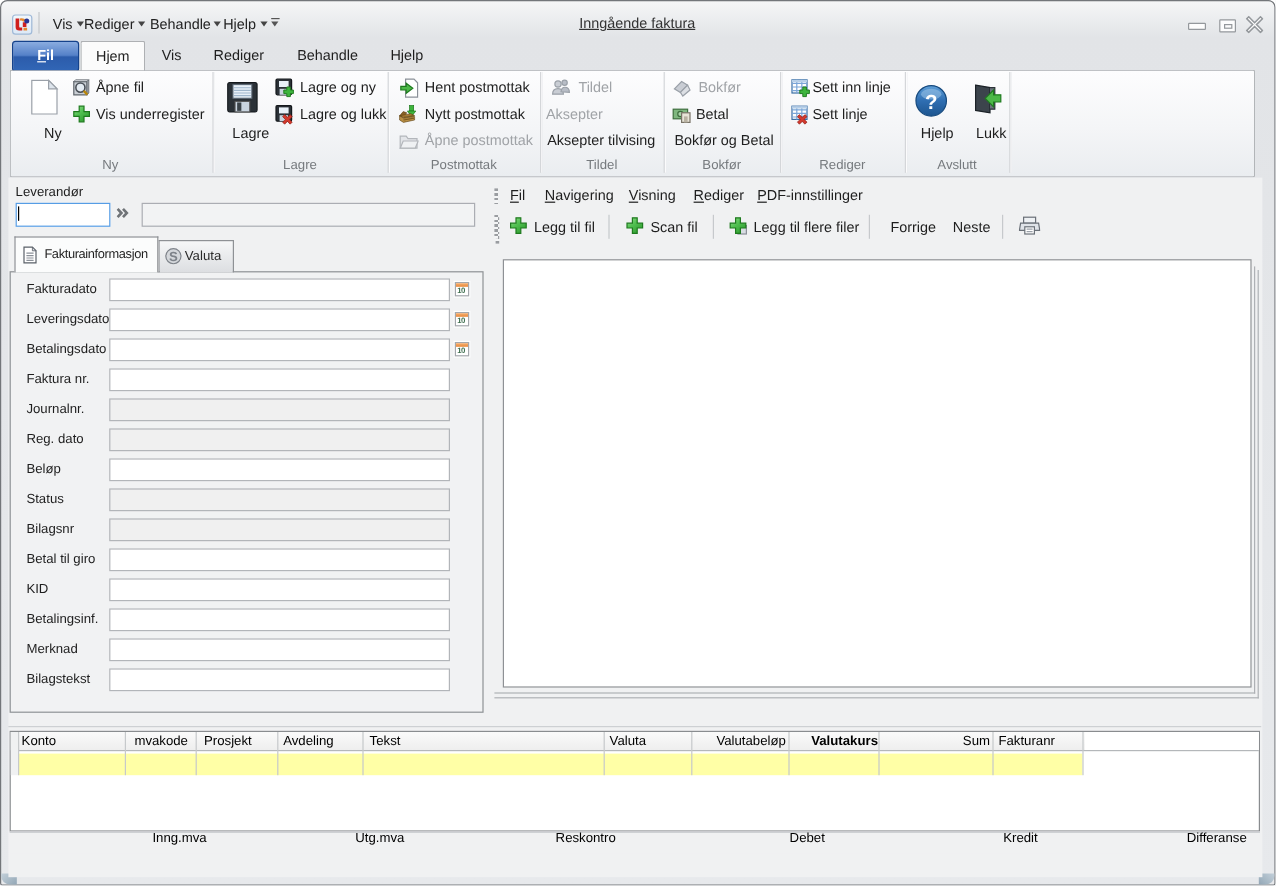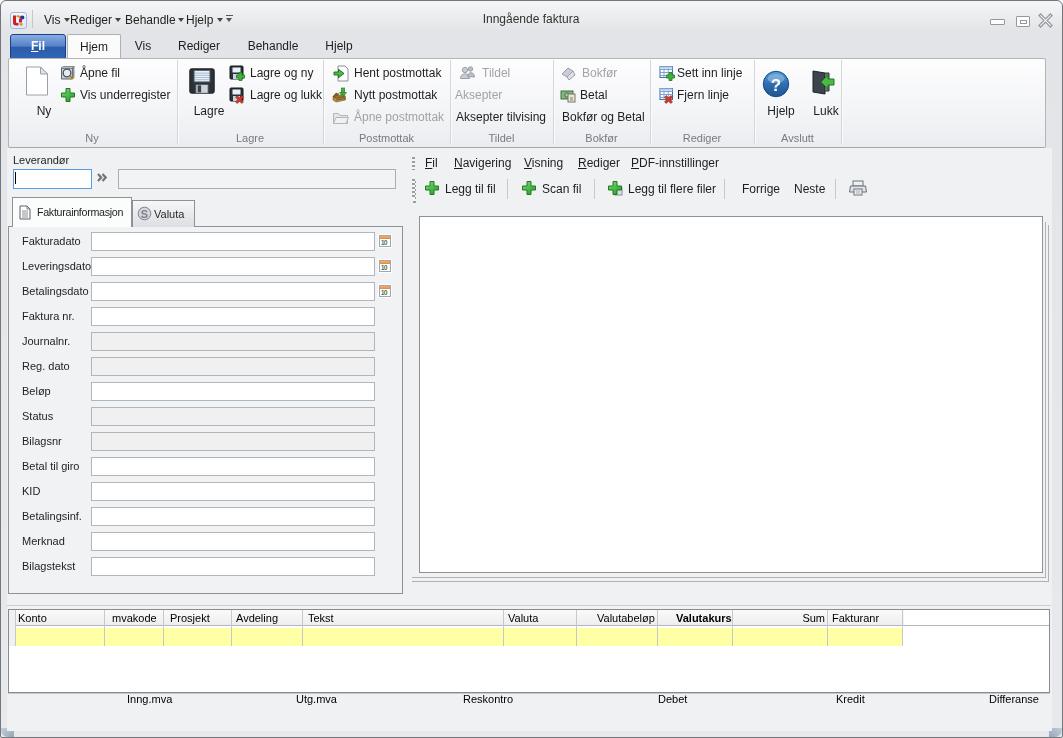--- a/index.html
+++ b/index.html
@@ -4,21 +4,21 @@
   html,body{margin:0;padding:0;}
   body{width:1063px;height:738px;overflow:hidden;font-family:"Liberation Sans",sans-serif;}
   #win{position:relative;width:1063px;height:738px;background:#e9ebee;border-radius:7px 7px 0 0;}
   .abs{position:absolute;}
   
   #outline{left:0;top:0;width:1061px;height:736px;border:1px solid #73767a;border-radius:6px 6px 2px 2px;background:linear-gradient(#f5f6f7,#e2e4e7 30px,#e7e9ec);}
   
   #appicon{left:10px;top:12px;width:15px;height:15px;border:1px solid #9fb9d8;border-radius:3px;background:linear-gradient(#f2f7fc,#dce9f7);}
   .qat{top:13px;height:16px;font-size:12px;color:#222;white-space:nowrap;}
   .qarr{top:18px;width:0;height:0;border-left:3.5px solid transparent;border-right:3.5px solid transparent;border-top:4px solid #444;}
-  #titletext{top:12px;left:451px;width:160px;text-align:center;font-size:12px;color:#333;}
+  #titletext{top:12px;left:451px;width:160px;text-align:center;font-size:12px;color:#333;text-decoration:underline;}
   
   #tabrow{left:0px;top:33px;width:1056px;height:26px;}
   #filtab{left:10px;top:1px;width:54px;height:24px;border:1px solid #15428b;border-radius:3px;background:linear-gradient(#8aace0 0%,#5581c8 46%,#2c5cab 52%,#3166b6 100%);color:#fff;text-align:center;line-height:23px;font-size:12px;font-weight:bold;}
   .rtab{top:1px;height:25px;text-align:center;font-size:12px;color:#1e1e1e;line-height:25px;}
   #hjemtab{left:67px;width:52px;background:#fbfbfb;border:1px solid #aeb0b3;border-bottom:none;border-radius:2px 2px 0 0;}
   
   #ribbon{left:7px;top:59px;width:1045px;height:88px;}
   #ribframe{left:8px;top:58px;width:1036px;height:88px;border:1px solid #b2b5b8;border-bottom-color:#a6a9ac;border-radius:2px;background:linear-gradient(#fdfdfe 0%,#f4f5f7 55%,#eaedf0 100%);}
   .gsep{top:1px;width:1px;height:84px;background:#d4d6d9;border-right:1px solid #fbfbfc;}
   .glabel{top:73px;height:14px;font-size:11px;color:#767a7e;text-align:center;}
@@ -205,21 +205,21 @@
           <rect x="1" y="1.5" width="12.5" height="2" fill="#b7cfe8"></rect>
           <path d="M10 7.5 h3 v2.5 h2.5 v3 h-2.5 v2.5 h-3 v-2.5 h-2.5 v-3 h2.5 z" fill="#3db53d" stroke="#1e7a1e" stroke-width=".8"></path>
         </svg></div>
     <div class="abs rbt" style="left:670px;top:3px;">Sett inn linje</div>
     <div class="abs" style="left:652px;top:28px;"><svg width="17" height="17" viewBox="0 0 17 17">
           <rect x="1" y="1.5" width="12.5" height="11" fill="#fff" stroke="#3a6ea5"></rect>
           <path d="M1 4.5 h12.5 M1 7.5 h12.5 M1 10.5 h12.5 M5 1.5 v11 M9.2 1.5 v11" stroke="#7aa5d8" fill="none"></path>
           <rect x="1" y="1.5" width="12.5" height="2" fill="#b7cfe8"></rect>
           <path d="M7.2 8.5 l2.3 2.3 2.3-2.3 1.7 1.7-2.3 2.3 2.3 2.3-1.7 1.7-2.3-2.3-2.3 2.3-1.7-1.7 2.3-2.3-2.3-2.3z" fill="#d23a2e" stroke="#8f1f18" stroke-width=".6"></path>
         </svg></div>
-    <div class="abs rbt" style="left:670px;top:25px;">Fjern linje</div>
+    <div class="abs rbt" style="left:670px;top:25px;">Sett linje</div>
     <div class="abs glabel" style="left:643px;width:104px;">Rediger</div>
 
     <div class="abs" style="left:755px;top:11px;"><svg width="28" height="28" viewBox="0 0 28 28">
           <defs>
             <linearGradient id="hg" x1="0" y1="0" x2="0" y2="1">
               <stop offset="0" stop-color="#5e9fd8"></stop>
               <stop offset="0.5" stop-color="#2f6eb2"></stop>
               <stop offset="1" stop-color="#1d558f"></stop>
             </linearGradient>
           </defs>

